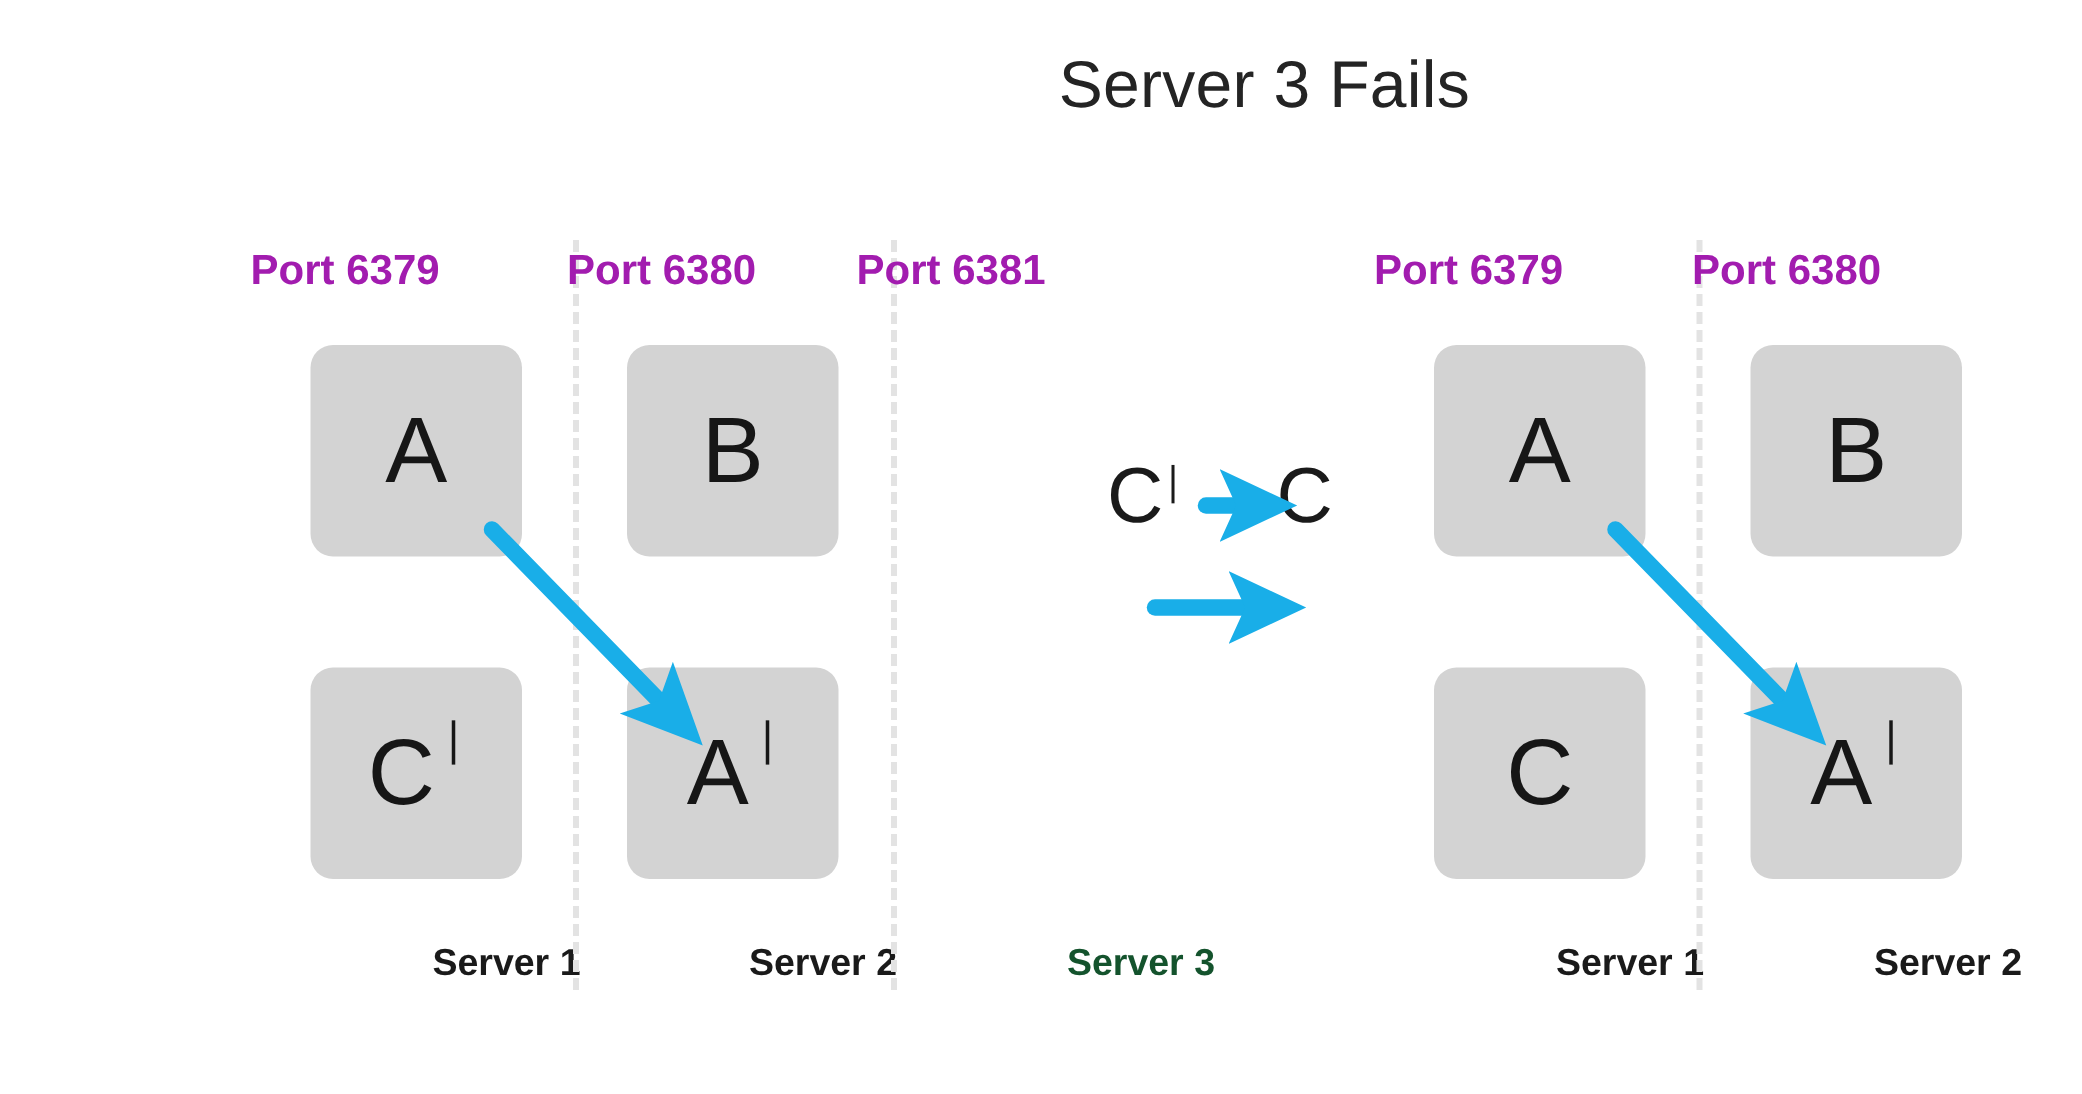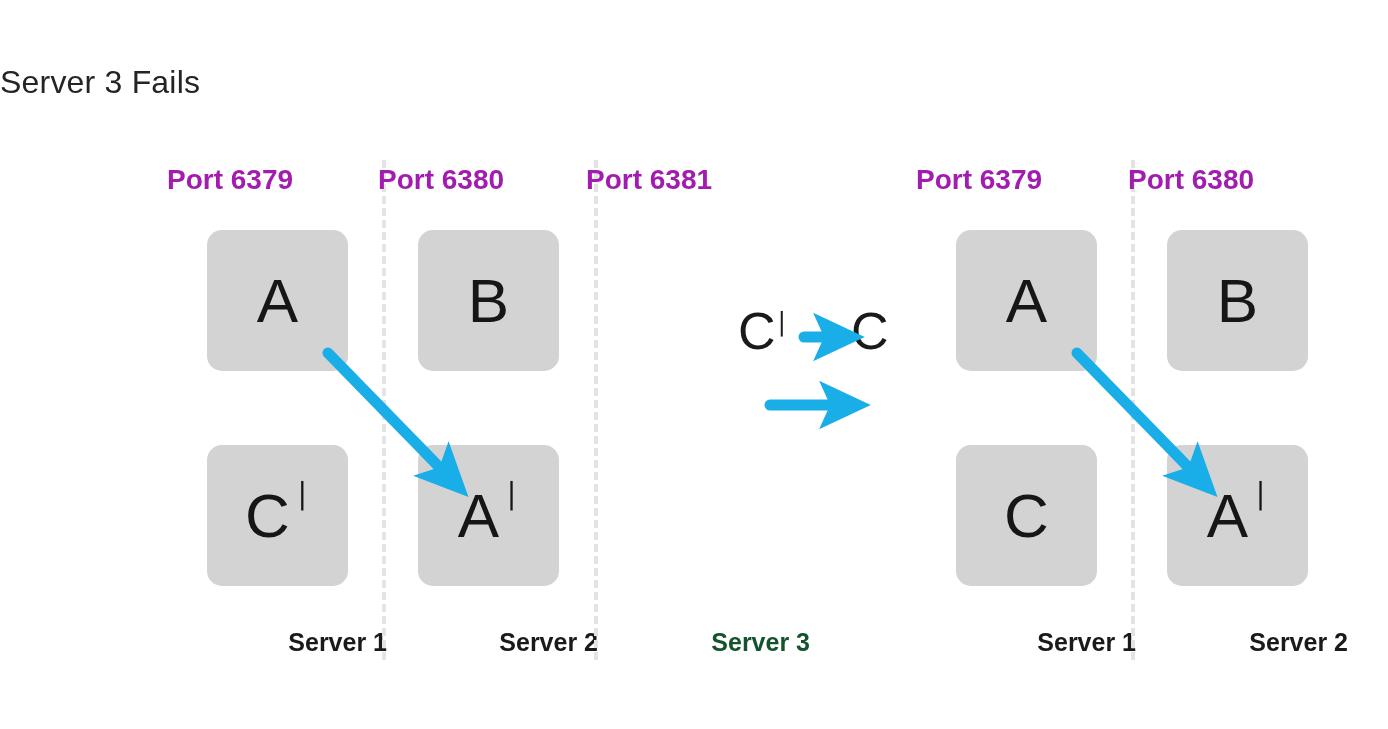--- a/index.html
+++ b/index.html
@@ -7,23 +7,23 @@
     width:1388px;height:729px;
     background:#ffffff;
     font-family:"Liberation Sans","DejaVu Sans",sans-serif;
     overflow:hidden;
     position:relative;
   }
   #stage{position:absolute;left:0;top:0;width:1388px;height:729px;}
 
   .title{
     position:absolute;
-    left:0;top:64px;width:980px;
-    text-align:left;
-    font-size:32px;
+    left:0;top:32px;width:980px;
+    text-align:right;
+    font-size:44px;
     font-weight:400;
     color:#242424;
     letter-spacing:0.2px;
     white-space:nowrap;
   }
 
   .row-label{
     position:absolute;
     width:200px;
     text-align:center;
@@ -145,21 +145,21 @@
   <div class="node-box" style="left:418px;top:445px;">
     <div class="node-letter">
         <span>A</span>
         <span class="prime">∣</span>
       </div>
   </div>
   <div class="server-label" style="left:378px;">Server 2</div>
 
   <div class="divider" style="left:594px;top:160px;height:500px;"></div>
 
-  <div class="port-label" style="left:586px;">Port 6381</div>
+  <div class="port-label" style="left:571px;">Port 6381</div>
   <div class="server-label faded" style="left:590px;">Server 3</div>
 
   <div class="mid-text" style="left:738px;top:305px;"><span>C</span><span class="prime">∣</span></div>
   <div class="mid-text" style="left:851px;top:305px;"><span>C</span></div>
 
   <div class="port-label" style="left:916px;">Port 6379</div>
   <div class="node-box" style="left:956px;top:230px;">
     <div class="node-letter">
         <span>A</span>
       </div>

